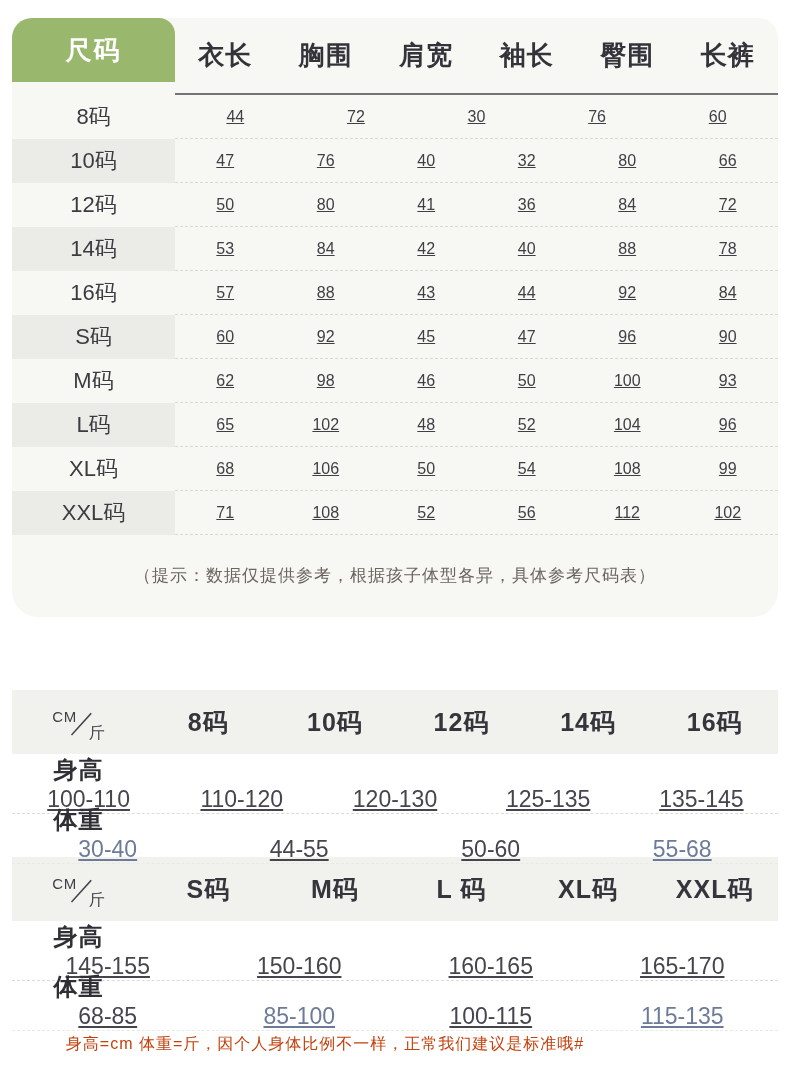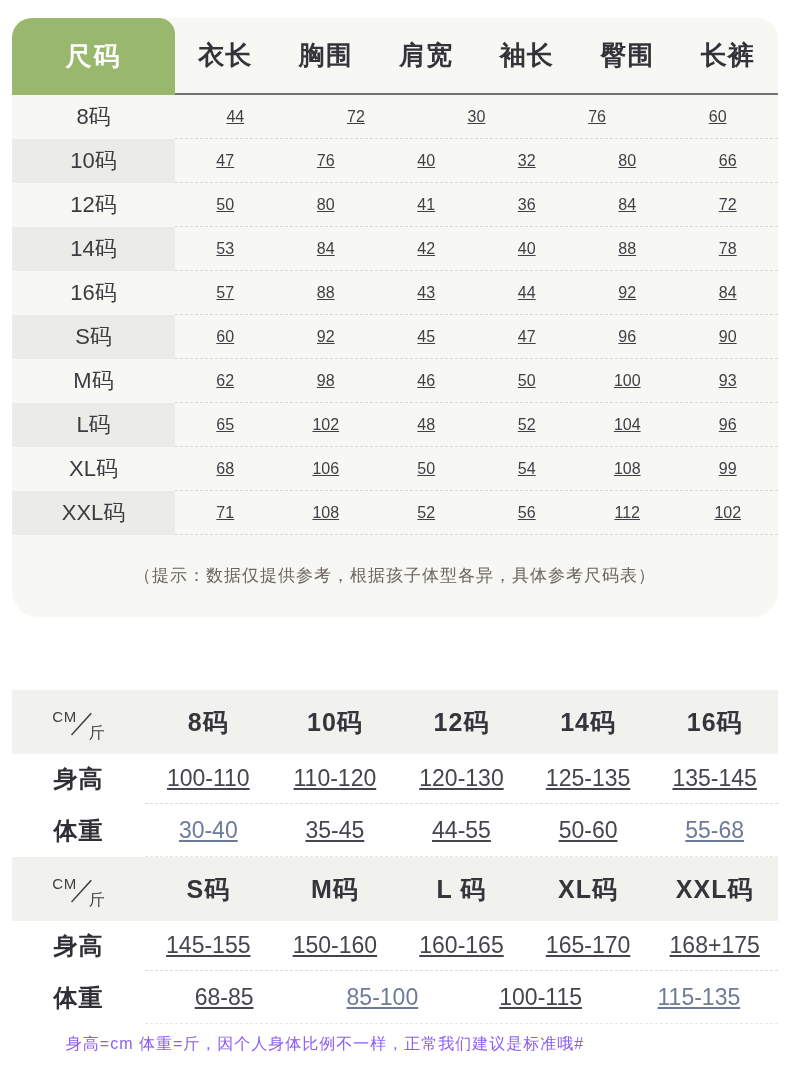--- a/index.html
+++ b/index.html
@@ -14,21 +14,21 @@
 
   
   .card {
     position: absolute; left: 12px; top: 18px;
     width: 766px; height: 599px;
     background: #f7f7f4;
     border-radius: 20px 20px 26px 26px;
   }
   .t1-header { display: flex; height: 77px; }
   .t1-corner {
-    width: 163px; height: 77px;
+    width: 163px; height: 64px;
     background: #9ab86d;
     border-radius: 20px 16px 0 0;
     color: #ffffff; font-size: 26px; font-weight: bold; letter-spacing: 2px;
     display: flex; align-items: center; justify-content: center;
   }
   .t1-head-cols { flex: 1; display: flex; border-bottom: 2px solid #737373; }
   .t1-hcell {
     flex: 1; display: flex; align-items: center; justify-content: center;
     font-size: 26px; font-weight: bold; color: #33333a; letter-spacing: 1px;
   }
@@ -52,39 +52,39 @@
   .hw-wrap { position: absolute; left: 12px; top: 690px; width: 766px; }
   .hw-band { display: flex; height: 64px; background: #f1f1ee; align-items: center; }
   .hw-unit { width: 133px; text-align: center; color: #3f3f46; white-space: nowrap; }
   .u-cm   { font-size: 15px; position: relative; top: -9px; letter-spacing: 0.5px; }
   .u-slash{ font-size: 26px; margin: 0 -7px; display: inline-block; }
   .u-jin  { font-size: 16px; position: relative; top: 7px; }
   .hw-hcell {
     flex: 1; text-align: center;
     font-size: 25px; font-weight: bold; color: #35353c; letter-spacing: 1px;
   }
-  .hw-row { display: flex; }
+  .hw-row { display: flex; flex-direction: column; }
   .hw-rlabel {
     width: 133px; display: flex; align-items: center; justify-content: center;
     font-size: 24px; font-weight: bold; color: #2f2f35; letter-spacing: 1px;
   }
   .hw-vals { flex: 1; display: flex; }
   .hw-row.height { height: 50px; }
   .hw-row.height .hw-vals { border-bottom: 1px dashed #dcdcd7; }
   .hw-row.weight { height: 53px; }
   .hw-row.weight .hw-vals { border-bottom: 1px dashed #eaeae5; }
   .hw-vcell {
     flex: 1; display: flex; align-items: center; justify-content: center;
     font-size: 23px; color: #45454d; text-decoration: underline;
   }
   .hw-vcell.hl { color: #6d7b99; }
 
   .footnote {
     position: absolute; left: 0; top: 1034px; width: 650px;
-    text-align: center; font-size: 16px; color: #8b5cf6; letter-spacing: 1px;
+    text-align: center; font-size: 16px; color: #c2410c; letter-spacing: 1px;
   }
 </style>
 </head>
 <body>
 
 <div class="card">
   <div class="t1-header">
     <div class="t1-corner">尺码</div>
     <div class="t1-head-cols" id="t1-head-cols">
         <div class="t1-hcell">衣长</div>
@@ -226,21 +226,20 @@
           <div class="hw-vcell">110-120</div>
           <div class="hw-vcell">120-130</div>
           <div class="hw-vcell">125-135</div>
           <div class="hw-vcell">135-145</div>
         </div>
       </div>
       <div class="hw-row weight">
         <div class="hw-rlabel">体重</div>
         <div class="hw-vals">
           <div class="hw-vcell hl">30-40</div>
-          <div class="hw-vcell">35-45</div>
           <div class="hw-vcell">44-55</div>
           <div class="hw-vcell">50-60</div>
           <div class="hw-vcell hl">55-68</div>
         </div>
       </div>
     </div>
     <div class="hw">
       <div class="hw-band">
         <div class="hw-unit"><span class="u-cm">CM</span><span class="u-slash">／</span><span class="u-jin">斤</span></div>
         <div class="hw-hcell">S码</div>
@@ -249,21 +248,20 @@
         <div class="hw-hcell">XL码</div>
         <div class="hw-hcell">XXL码</div>
       </div>
       <div class="hw-row height">
         <div class="hw-rlabel">身高</div>
         <div class="hw-vals">
           <div class="hw-vcell">145-155</div>
           <div class="hw-vcell">150-160</div>
           <div class="hw-vcell">160-165</div>
           <div class="hw-vcell">165-170</div>
-          <div class="hw-vcell">168+175</div>
         </div>
       </div>
       <div class="hw-row weight">
         <div class="hw-rlabel">体重</div>
         <div class="hw-vals">
           <div class="hw-vcell">68-85</div>
           <div class="hw-vcell hl">85-100</div>
           <div class="hw-vcell">100-115</div>
           <div class="hw-vcell hl">115-135</div>
         </div>

